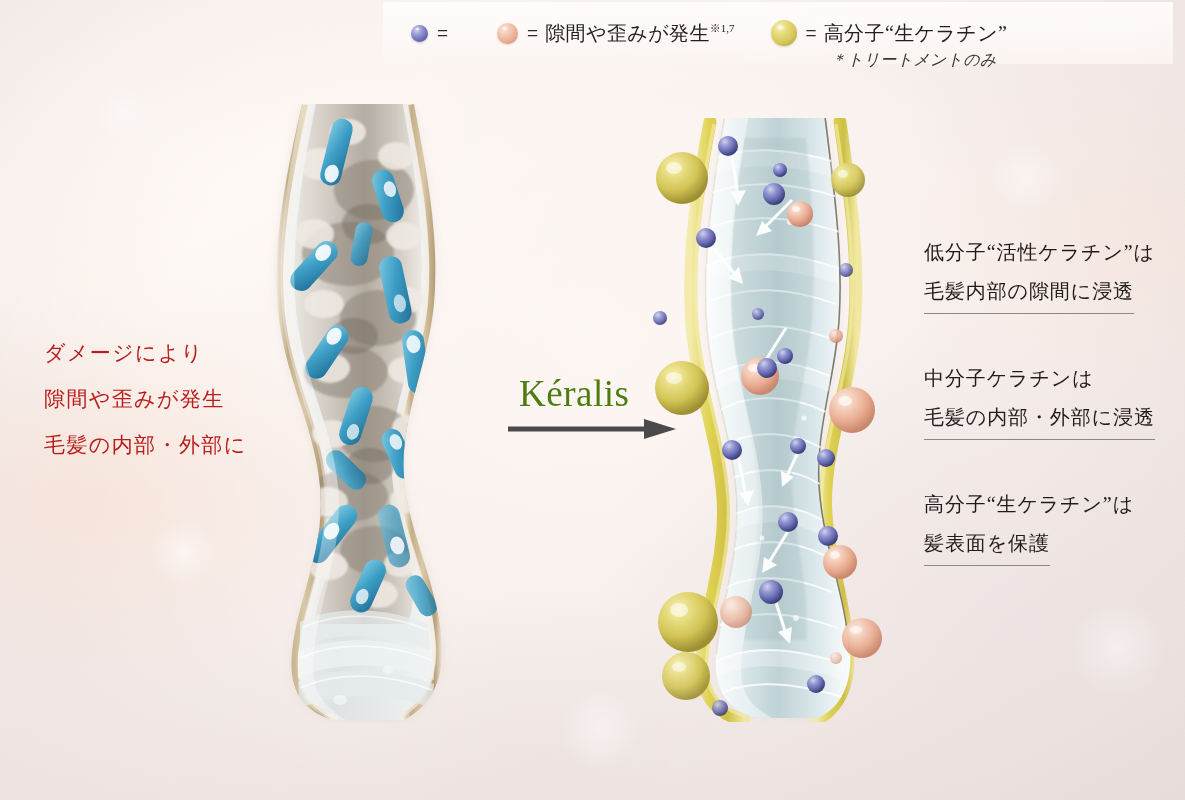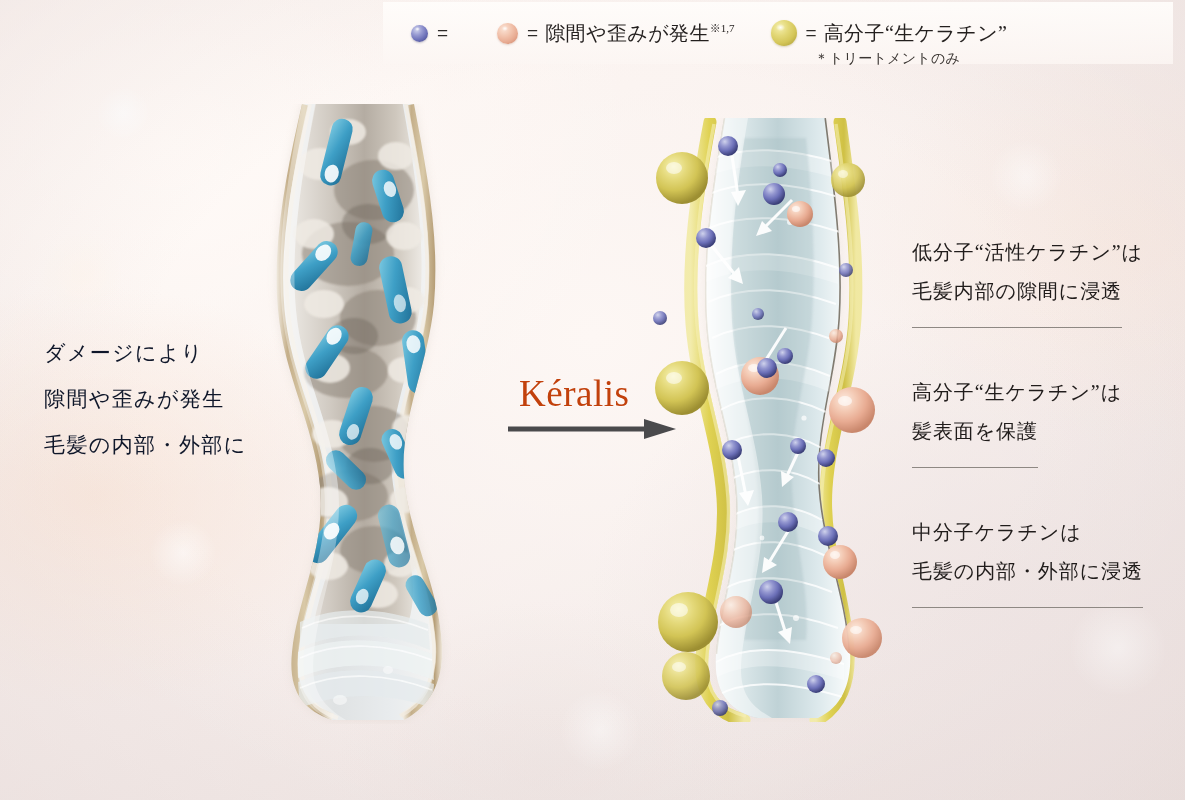--- a/index.html
+++ b/index.html
@@ -41,22 +41,22 @@
     display:flex;align-items:center;
   }
   .legend-item{display:flex;align-items:center;position:relative;}
   .legend-item.i1{margin-left:28px;}
   .legend-item.i2{margin-left:42px;}
   .legend-item.i3{margin-left:36px;}
   .eq{font-size:19px;color:#2d2a28;margin:0 7px 0 9px;font-family:"Liberation Sans",sans-serif;}
   .legend-label{font-size:20px;color:#231f1e;letter-spacing:.4px;white-space:nowrap;}
   .sup{font-size:11px;vertical-align:super;letter-spacing:0;}
   .legend-note{
-    position:absolute;left:44px;top:30px;font-size:14px;color:#3a3532;
-    white-space:nowrap;letter-spacing:.3px;
+    position:absolute;left:60px;top:30px;font-size:16px;color:#3a3532;
+    white-space:nowrap;letter-spacing:.3px;font-style:italic;
   }
 
   
   .sphere{border-radius:50%;position:relative;flex:0 0 auto;}
   .sphere::after{
     content:"";position:absolute;border-radius:50%;
     left:22%;top:15%;width:32%;height:26%;
     background:radial-gradient(ellipse at 50% 50%, rgba(255,255,255,.92) 0%, rgba(255,255,255,0) 72%);
   }
   .sph-blue{
@@ -70,35 +70,35 @@
   .sph-gold{
     background:radial-gradient(circle at 34% 28%, #f5efae 0%, #e3d878 34%, #d4c659 62%, #b3a43c 88%, #9a8c31 100%);
     box-shadow:0 1px 2px rgba(140,125,50,.3);
   }
   .lg-blue{width:17px;height:17px;}
   .lg-peach{width:21px;height:21px;}
   .lg-gold{width:26px;height:26px;}
 
   
   .copy-left{position:absolute;left:44px;top:330px;width:300px;}
-  .copy-left .ln{font-size:21px;color:#0f172a;letter-spacing:1.4px;line-height:46px;white-space:nowrap;}
+  .copy-left .ln{font-size:21px;color:#b91c1c;letter-spacing:1.4px;line-height:46px;white-space:nowrap;}
 
   .copy-right{position:absolute;left:912px;top:232px;width:268px;}
   .blk{margin-bottom:44px;}
-  .blk .ln{font-size:20px;color:#201c1b;letter-spacing:.9px;line-height:41px;white-space:nowrap;}
+  .blk .ln{font-size:20px;color:#201c1b;letter-spacing:.9px;line-height:41px;white-space:nowrap;margin-left:12px;}
   .blk .ln.u{
     display:inline-block;
     border-bottom:1.6px solid #8e8883;
-    padding-bottom:18px;line-height:36px;
+    padding-bottom:4px;line-height:36px;
   }
 
   
   .brand{
     position:absolute;left:519px;top:372px;
-    font-size:37px;color:#c2410c;letter-spacing:.5px;
+    font-size:37px;color:#4d7c0f;letter-spacing:.5px;
     font-family:"Liberation Serif","DejaVu Serif",serif;
     text-shadow:0 1px 1px rgba(255,255,255,.6);
   }
   .arrow{position:absolute;left:506px;top:418px;width:172px;height:22px;}
 
   
   .hair{position:absolute;}
   .hair svg{display:block;}
   .hair-left{left:228px;top:104px;width:272px;height:620px;}
   .hair-right{left:640px;top:118px;width:272px;height:604px;}
@@ -520,24 +520,24 @@
   </svg>
 
   <div class="copy-right">
 
     <div class="blk">
       <div class="ln">低分子“活性ケラチン”は</div>
       <div><span class="ln u">毛髪内部の隙間に浸透</span></div>
     </div>
 
     <div class="blk">
+      <div class="ln">中分子ケラチンは</div>
+      <div><span class="ln u">毛髪の内部・外部に浸透</span></div>
+    </div>
+
+    <div class="blk">
       <div class="ln">高分子“生ケラチン”は</div>
       <div><span class="ln u">髪表面を保護</span></div>
     </div>
 
-    <div class="blk">
-      <div class="ln">中分子ケラチンは</div>
-      <div><span class="ln u">毛髪の内部・外部に浸透</span></div>
-    </div>
-
   </div>
 
 </div>
 
 </body></html>

